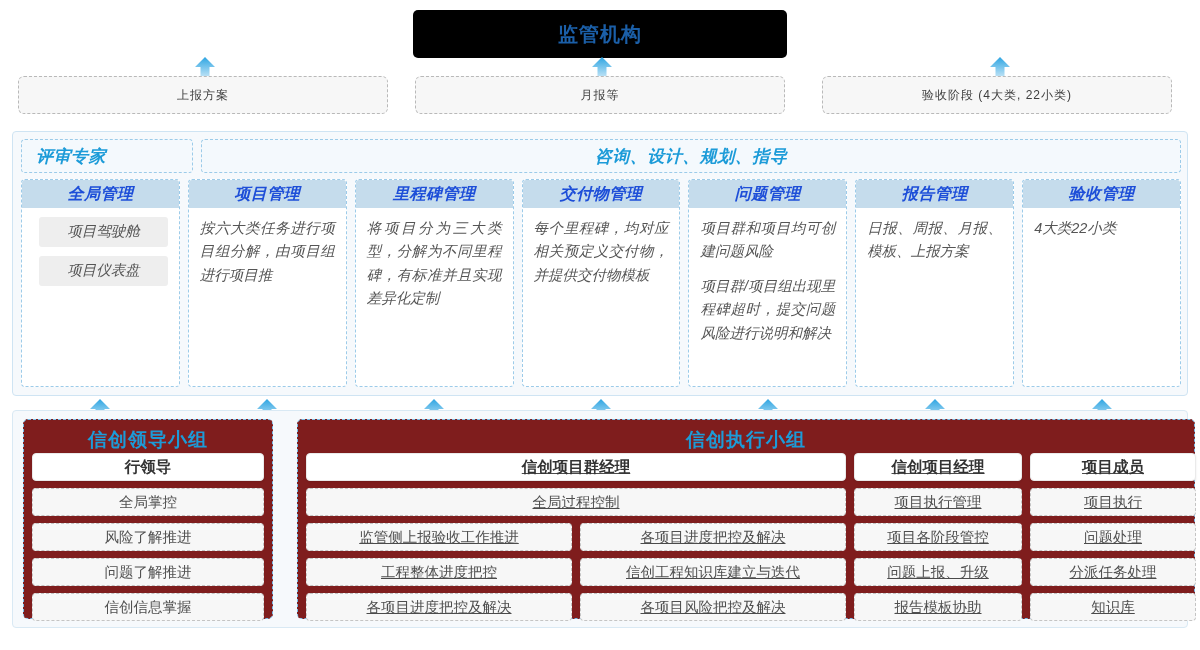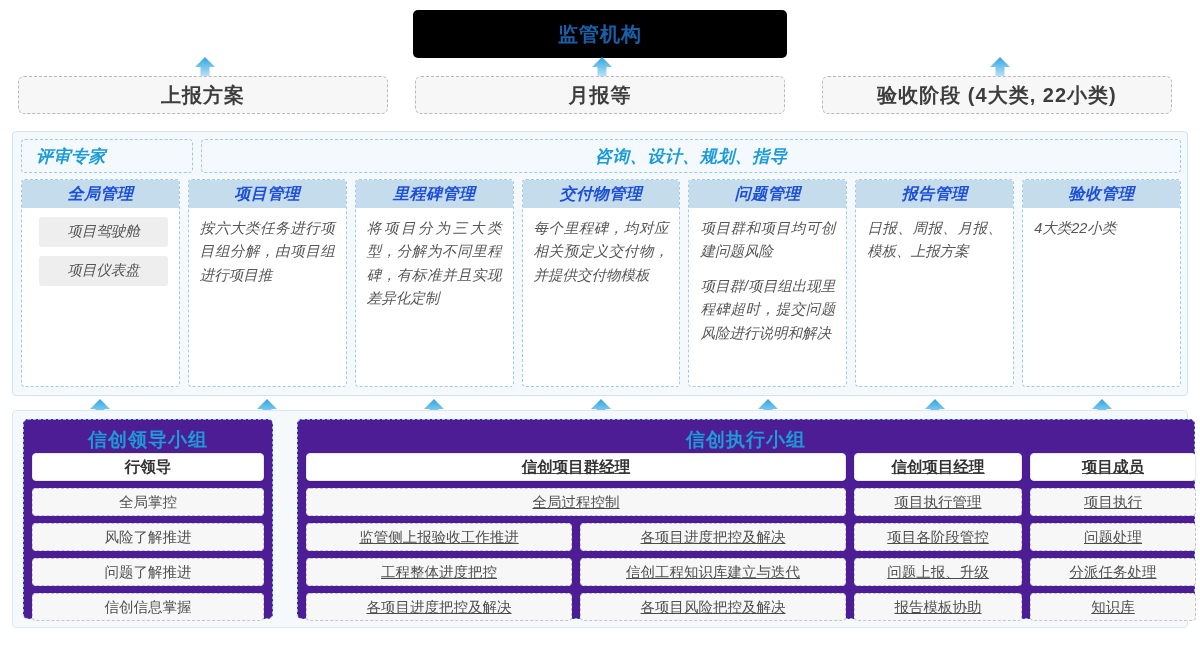--- a/index.html
+++ b/index.html
@@ -49,22 +49,22 @@
   }
 
   
   .row2 {
     position: absolute;
     top: 76px;
     height: 38px;
     display: flex;
     align-items: center;
     justify-content: center;
-    font-size: 20px;
-    font-weight: bold;
+    font-size: 12px;
+    font-weight: normal;
     color: #3d3d3d;
     letter-spacing: 1px;
   }
   .row2.b1 { left: 18px;  width: 370px; }
   .row2.b2 { left: 415px; width: 370px; }
   .row2.b3 { left: 822px; width: 350px; }
 
   
   .arrow {
     position: absolute;
@@ -184,21 +184,21 @@
     border: 1px solid #d9e9f4;
     border-radius: 4px;
     box-sizing: border-box;
   }
   .group {
     position: absolute;
     top: 8px;
     height: 200px;
     border: 1px dashed #7bc0ea;
     border-radius: 5px;
-    background: #4c1d95;
+    background: #7f1d1d;
     box-sizing: border-box;
     padding: 6px 8px 8px 8px;
   }
   .group.lead { left: 10px;  width: 250px; }
   .group.exec { left: 284px; width: 898px; }
 
   .group-title {
     text-align: center;
     font-size: 19px;
     font-weight: bold;

